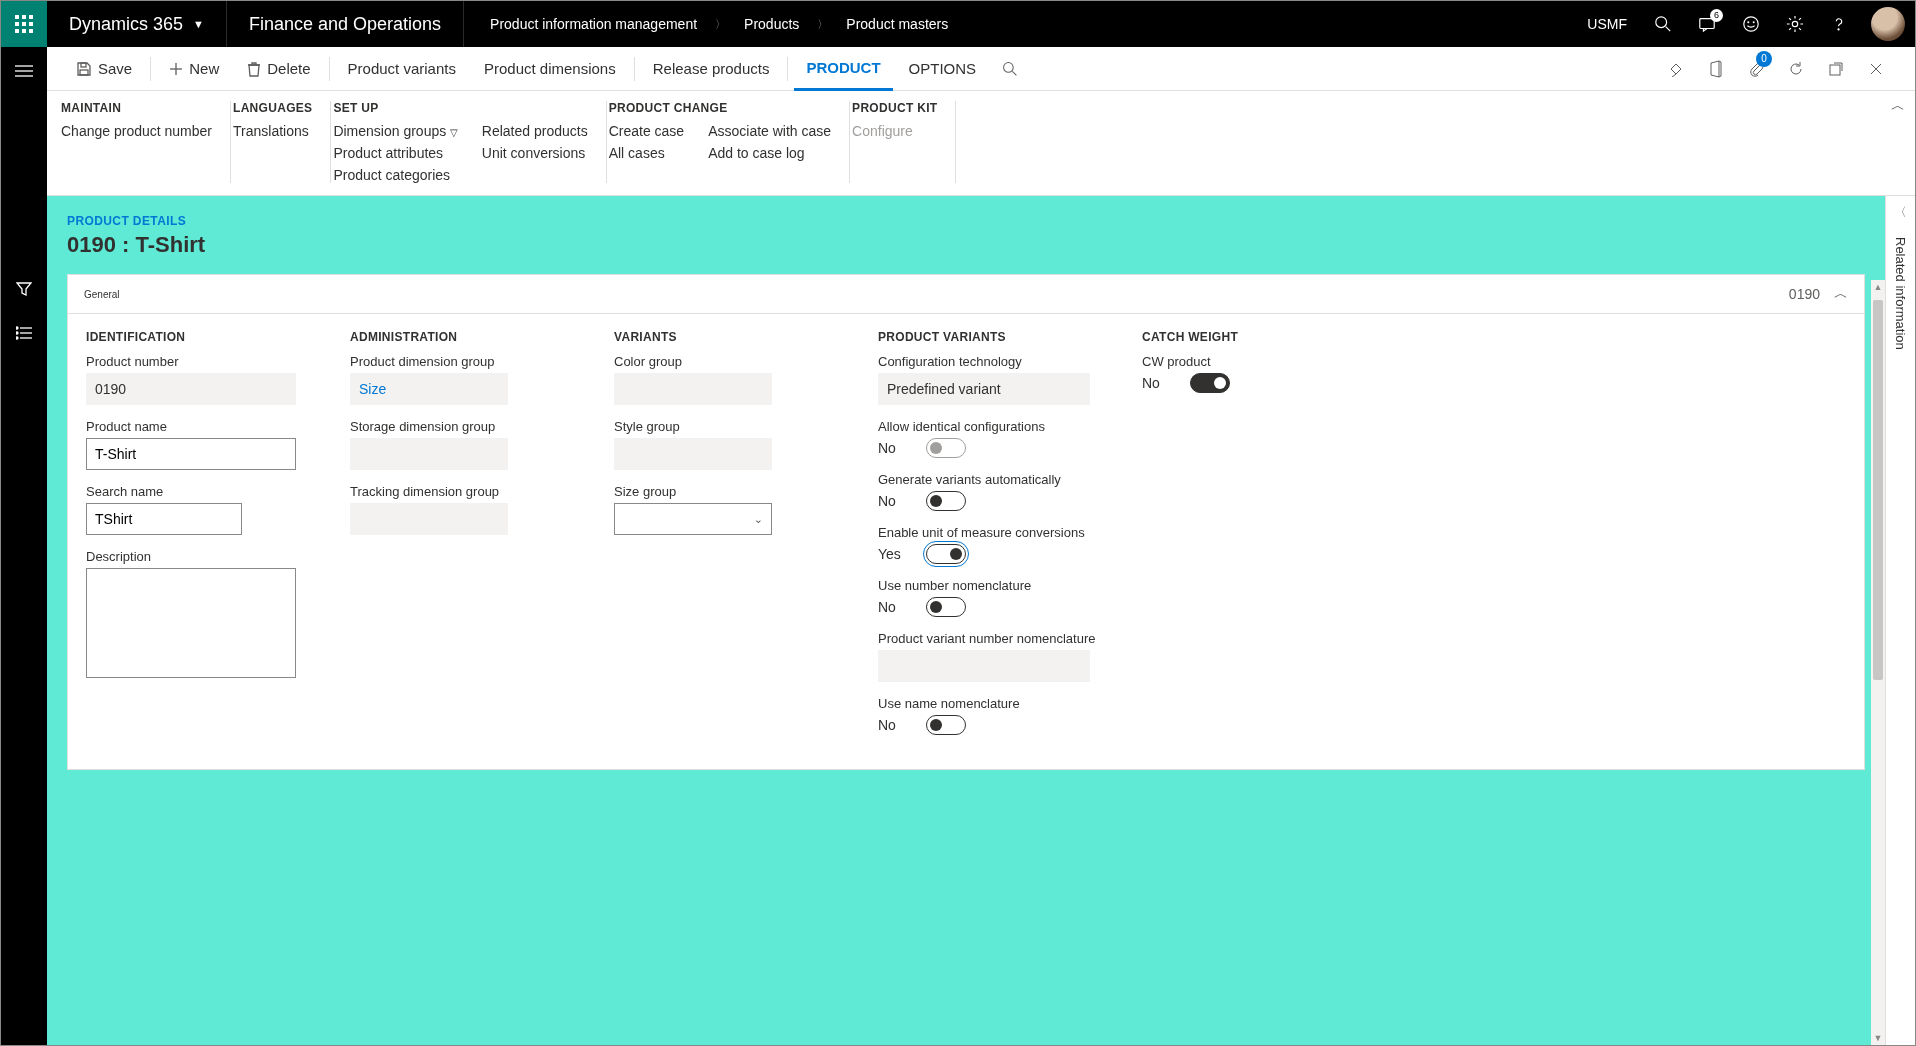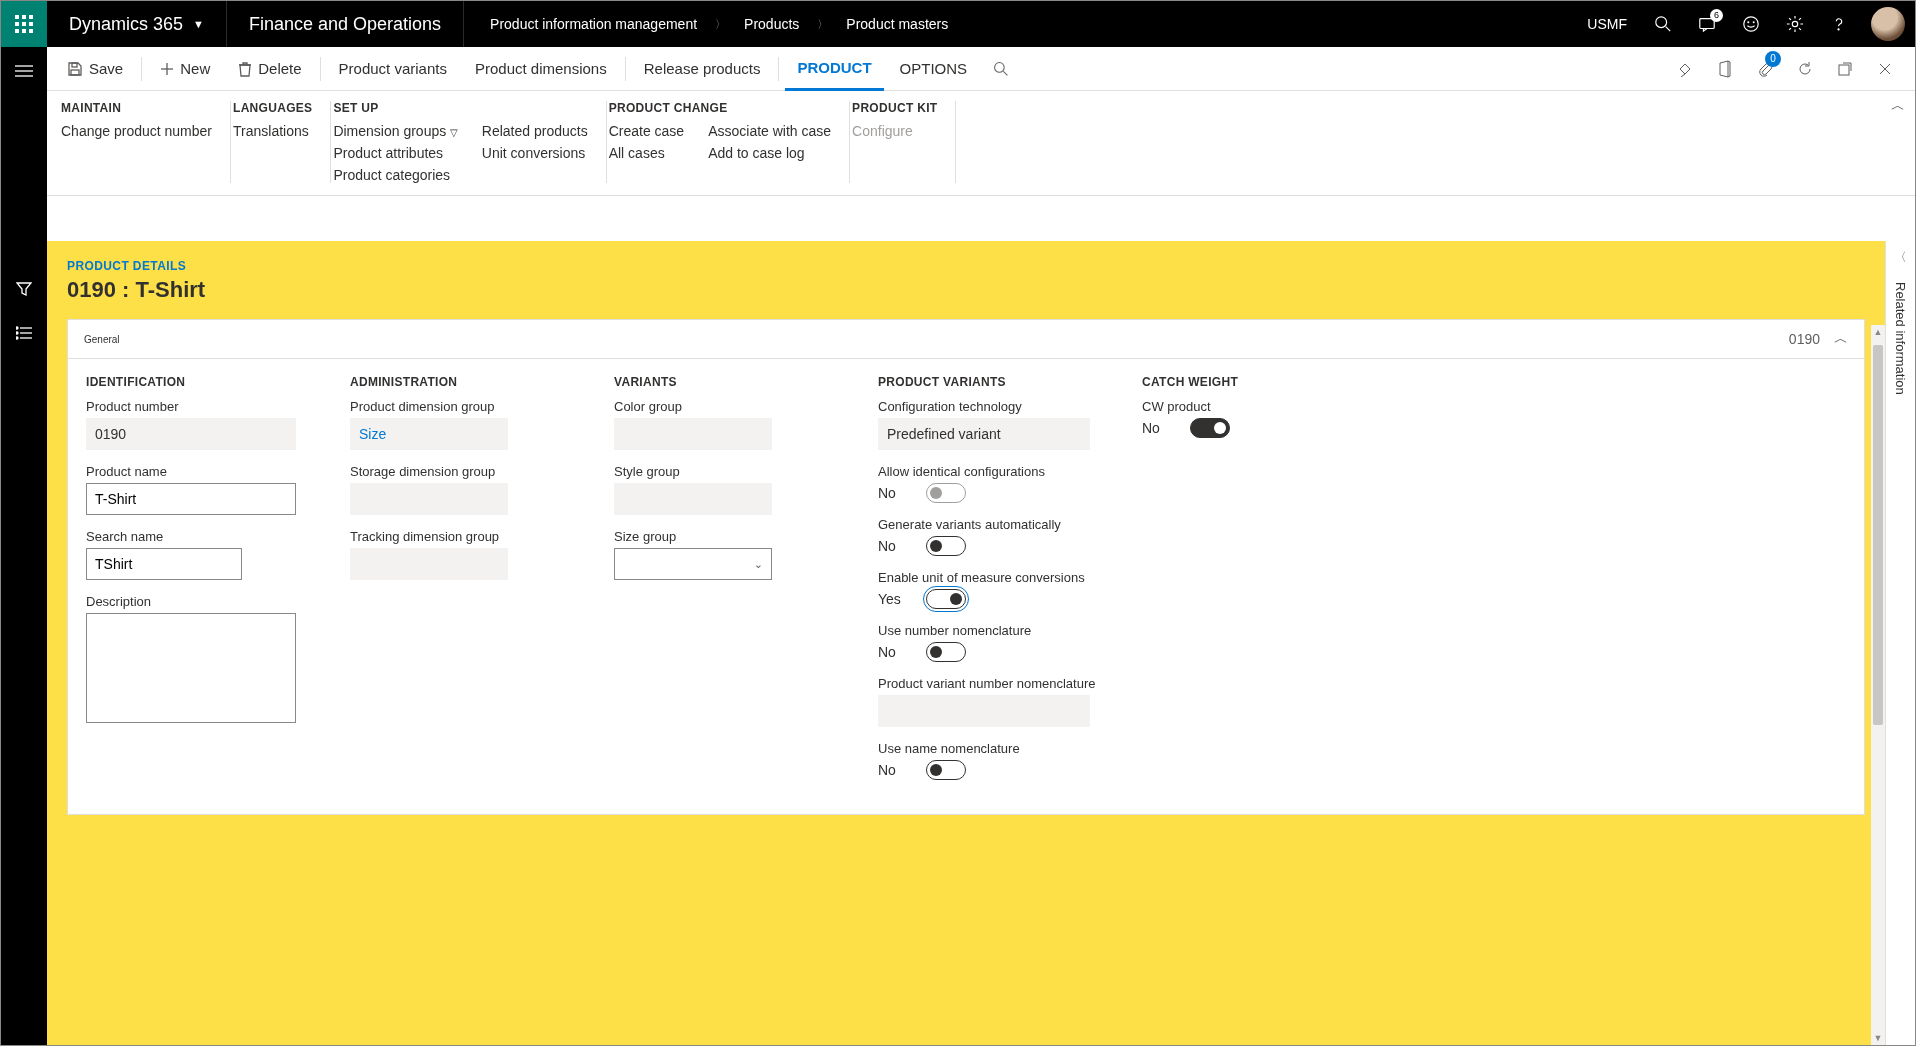--- a/index.html
+++ b/index.html
@@ -19,41 +19,41 @@
   .top-icon svg { stroke:#fff; fill:none; stroke-width:1.3;}
   .badge { position:absolute; top:8px; right:6px; background:#fff; color:#000; border-radius:7px; font-size:9px; min-width:13px; height:13px; line-height:13px; text-align:center;}
   .avatar { width:34px; height:34px; border-radius:50%; background:radial-gradient(circle at 40% 30%, #d7bfa8 0 40%, #6b4d38 70%); margin:0 10px;}
   
   .shell { display:flex; height:calc(100% - 46px);}
   .leftrail { width:46px; background:#000; display:flex; flex-direction:column; align-items:center; padding-top:14px; gap:24px;}
   .leftrail .ic { width:20px; height:20px; display:flex; align-items:center; justify-content:center;}
   .leftrail svg { stroke:#fff; fill:none; stroke-width:1.3;}
   
   .mainarea { flex:1; display:flex; flex-direction:column; min-width:0;}
-  .actionbar { height:44px; border-bottom:1px solid #e1dfdd; display:flex; align-items:center; padding:0 8px; gap:4px;}
+  .actionbar { height:44px; border-bottom:1px solid #e1dfdd; display:flex; align-items:center; padding:0 17px; gap:4px;}
   .ab-item { display:flex; align-items:center; gap:6px; padding:0 12px; height:44px; cursor:pointer; color:#323130; font-size:15px;}
   .ab-item.icononly{padding:0 10px;}
   .ab-item svg{ stroke:#605e5c; fill:none; stroke-width:1.3;}
   .ab-sep { width:1px; height:24px; background:#e1dfdd; margin:0 2px;}
   .ab-item.active { color:#0078d4; font-weight:600; border-bottom:3px solid #0078d4; height:44px;}
   .ab-right { margin-left:auto; display:flex; align-items:center; gap:4px; padding-right:4px;}
   .count-badge { background:#0078d4; color:#fff; border-radius:10px; font-size:10px; min-width:16px; height:16px; line-height:16px; text-align:center; position:absolute; top:4px; right:2px;}
   .ab-icon-wrap { position:relative; width:36px; height:44px; display:flex; align-items:center; justify-content:center;}
   
   .ribbon { display:flex; border-bottom:1px solid #e1dfdd; padding:10px 14px 12px 14px; gap:0; position:relative;}
   .rgroup { padding:0 18px 0 0; margin-right:2px; border-right:1px solid #e1dfdd;}
   .rgroup:last-of-type{border-right:none;}
   .rgroup h4 { margin:0 0 8px 0; font-size:12px; font-weight:600; color:#323130; letter-spacing:.3px;}
   .rgroup .links { display:flex; gap:24px;}
   .rgroup .col { display:flex; flex-direction:column; gap:6px; font-size:14px;}
   .rgroup .col span{ color:#323130; cursor:pointer;}
   .rgroup .col span.disabled{ color:#a19f9d; cursor:default;}
   .ribbon-collapse { position:absolute; right:10px; top:6px; color:#605e5c;}
   
-  .body { flex:1; background:#fde047; position:relative; display:flex; min-height:0;margin-top:45px;}
+  .body { flex:1; background:#5eead4; position:relative; display:flex; min-height:0;}
   .content { flex:1; padding:18px 20px 0 20px; overflow:hidden;}
   .crumb-small { color:#0078d4; font-size:12px; letter-spacing:.4px; font-weight:600;}
   .page-title { font-size:22px; font-weight:600; margin:4px 0 16px 0;}
   .card { background:#fff; border:1px solid #e1dfdd;}
   .card-head { display:flex; align-items:center; padding:10px 16px; border-bottom:1px solid #e1dfdd;}
   .card-head .title{ font-size:10px;}
   .card-head .right { margin-left:auto; display:flex; align-items:center; gap:14px; color:#605e5c;}
   .card-body { padding:16px 18px 20px 18px;}
   .cols5 { display:grid; grid-template-columns: 260px 260px 260px 260px 200px; gap:0 4px;}
   .sec h5 { margin:0 0 10px 0; font-size:12px; font-weight:700; letter-spacing:.3px;}

